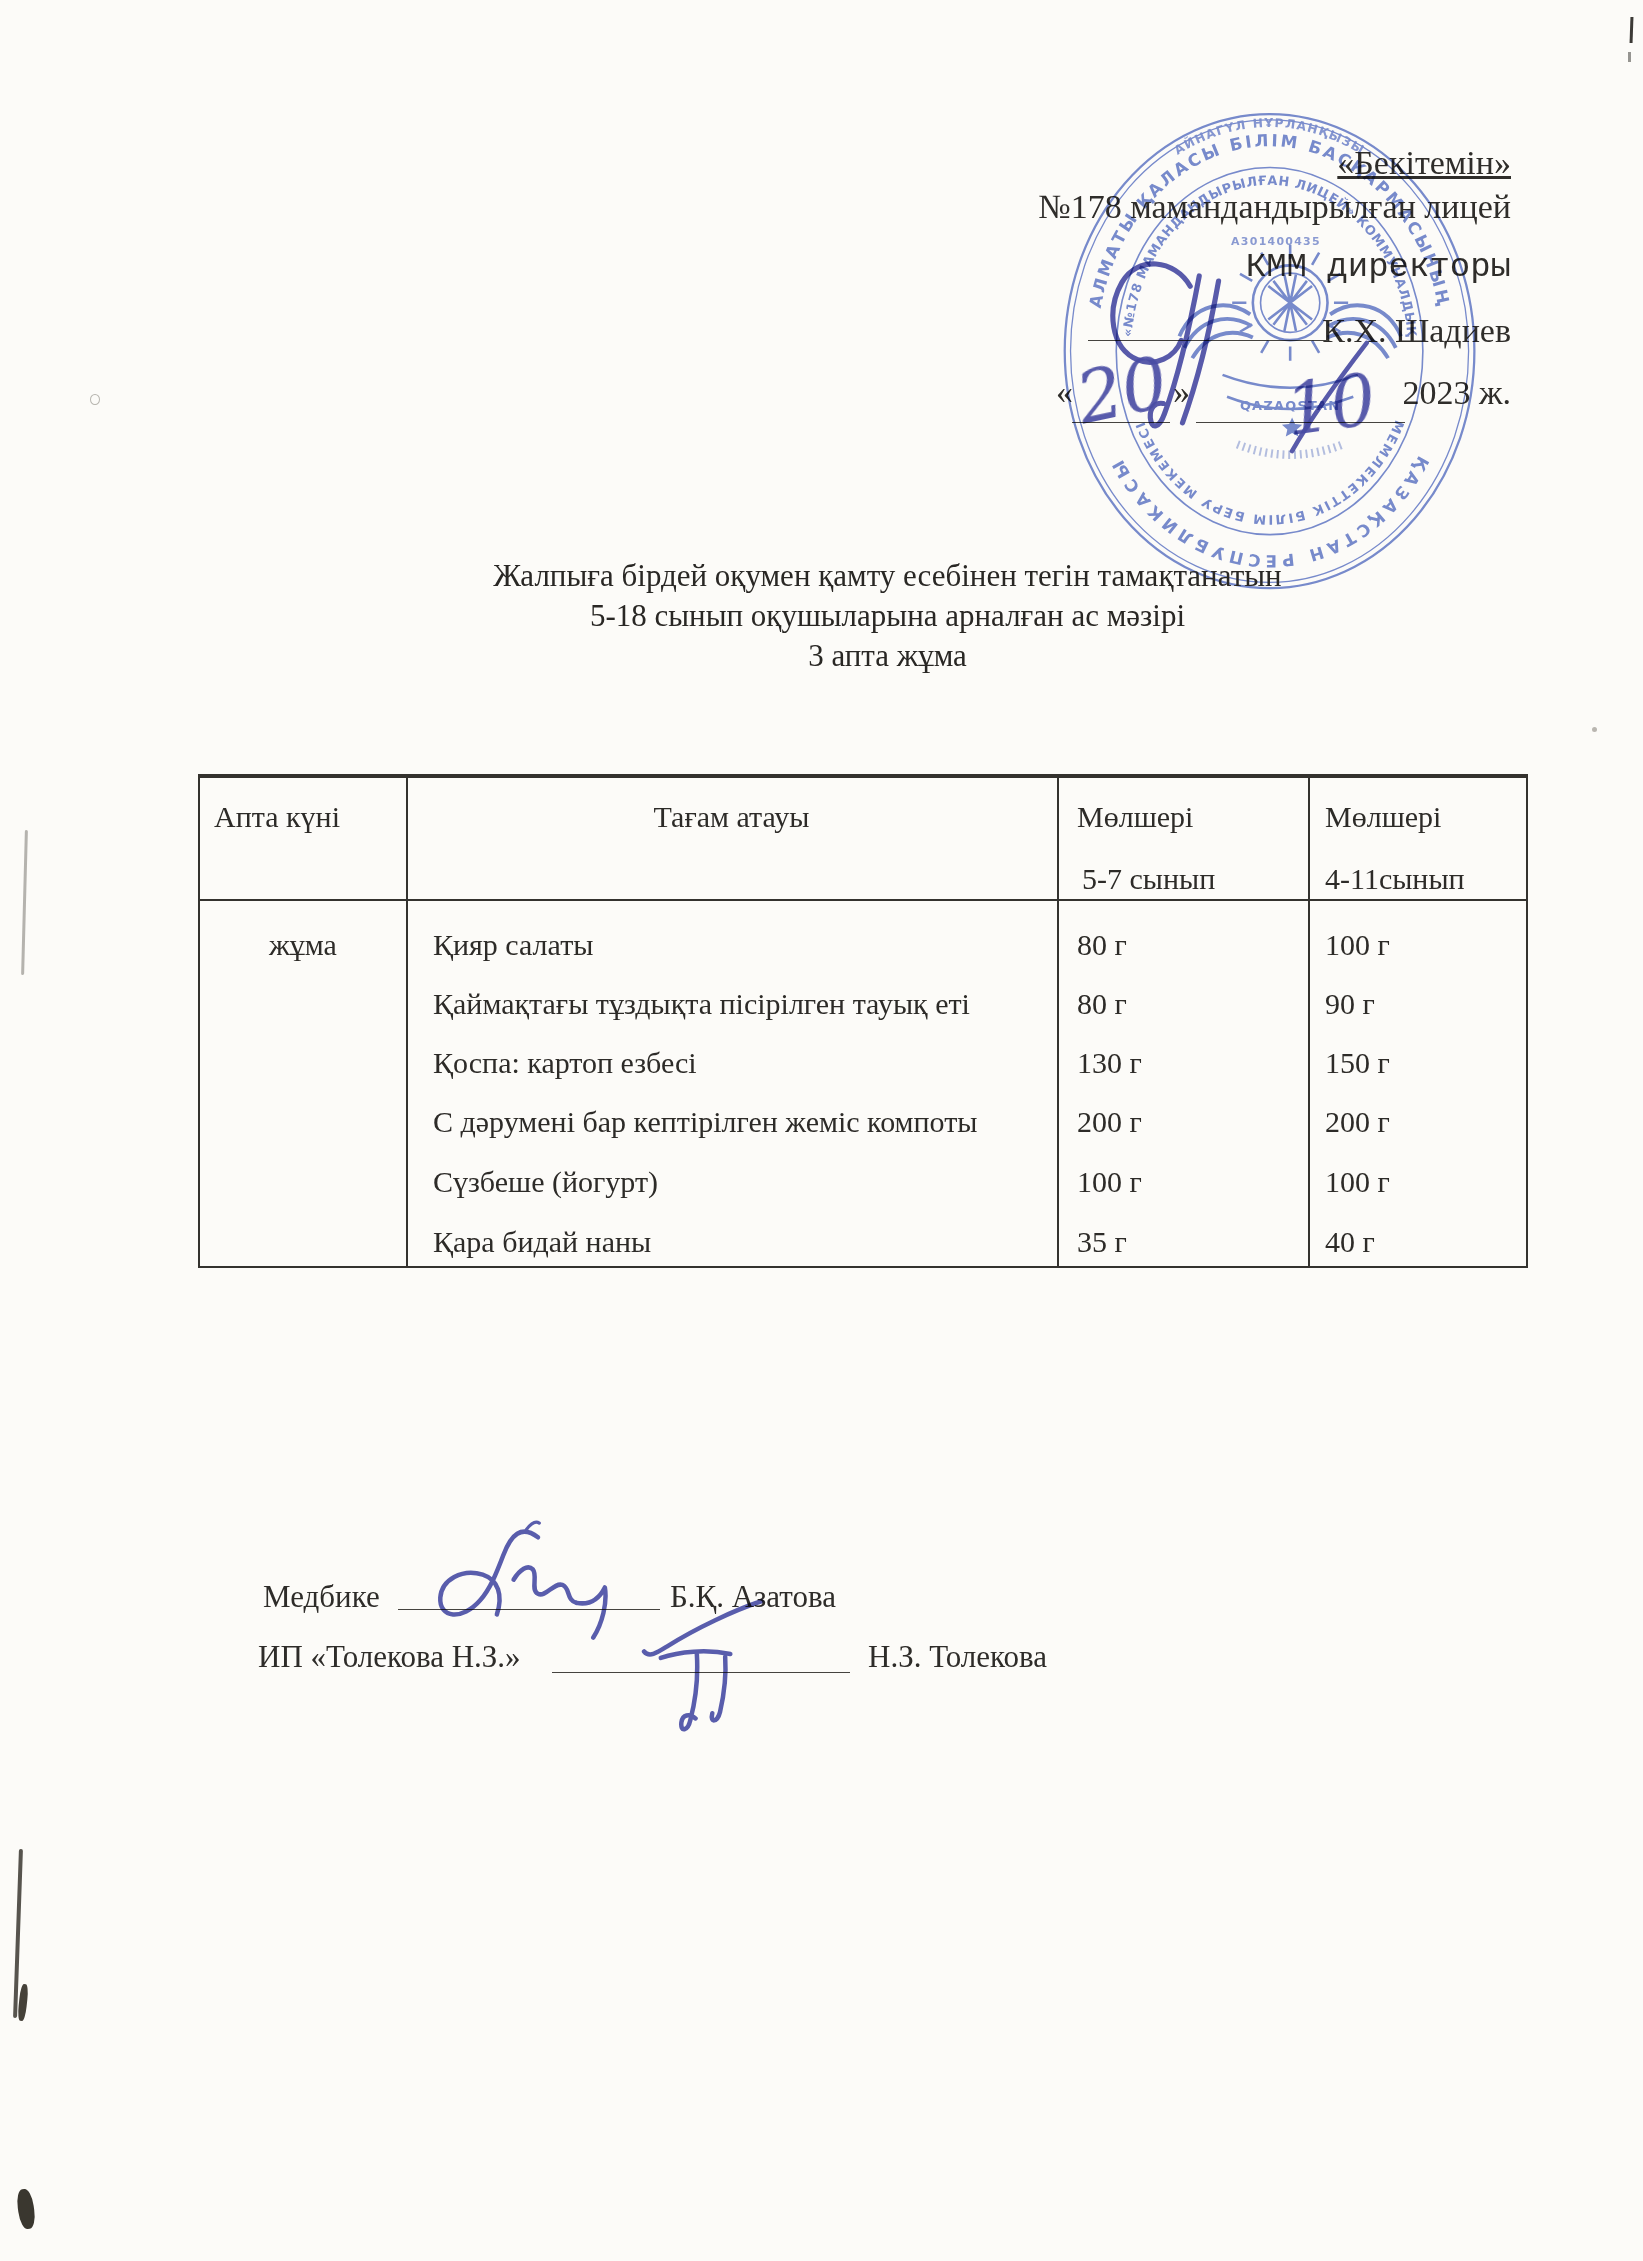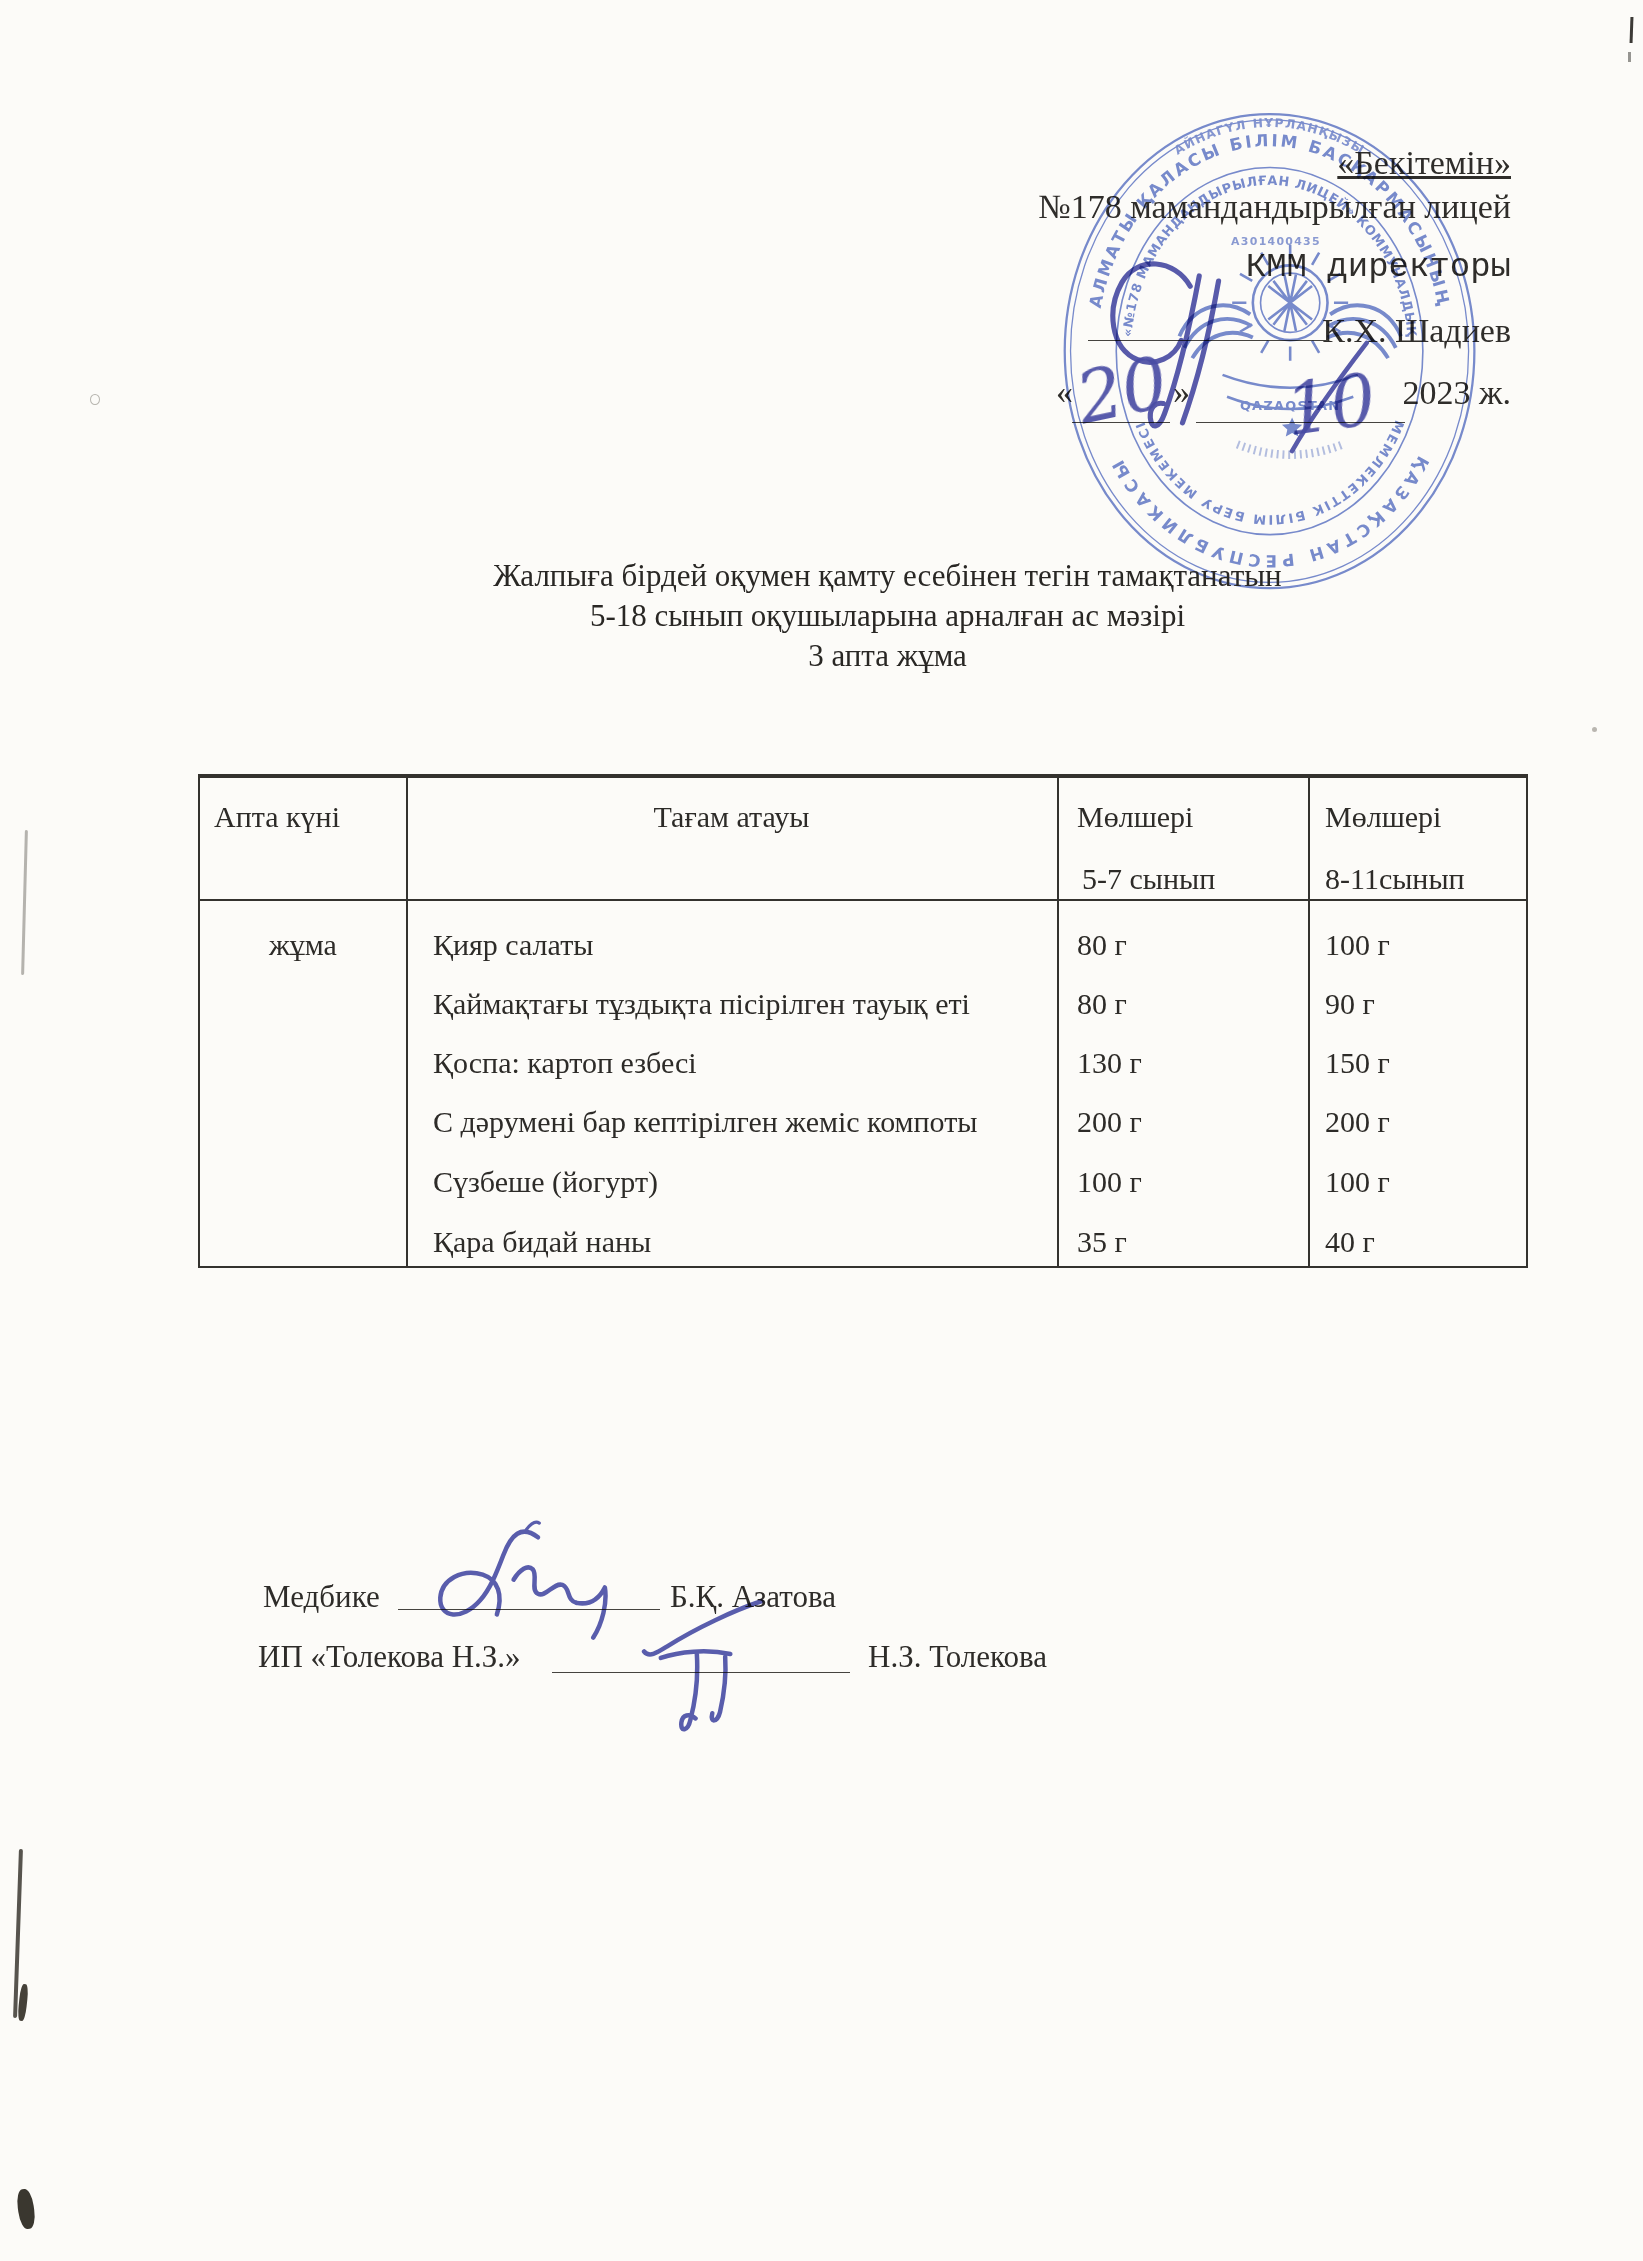--- a/index.html
+++ b/index.html
@@ -119,21 +119,21 @@
     <div class="vline" style="left:206px;"></div>
     <div class="vline" style="left:857px;"></div>
     <div class="vline" style="left:1108px;"></div>
     <div class="hline" style="top:121px;"></div>
 
     <div class="cell" style="left:14px; top:9px;">Апта күні</div>
     <div class="cell center-col" style="left:206px; width:651px; top:9px;">Тағам атауы</div>
     <div class="cell" style="left:877px; top:9px;">Мөлшері</div>
     <div class="cell" style="left:882px; top:71px;">5-7 сынып</div>
     <div class="cell" style="left:1125px; top:9px;">Мөлшері</div>
-    <div class="cell" style="left:1125px; top:71px;">8-11сынып</div>
+    <div class="cell" style="left:1125px; top:71px;">4-11сынып</div>
 
     <div class="cell center-col" style="left:0; width:206px; top:137px;">жұма</div>
 
     <div>
       <div class="cell" style="left:233px; top:137px;">Қияр салаты</div>
       <div class="cell" style="left:877px; top:137px;">80 г</div>
       <div class="cell" style="left:1125px; top:137px;">100 г</div>
     </div>
     <div>
       <div class="cell" style="left:233px; top:196px;">Қаймақтағы тұздықта пісірілген тауық еті</div>

